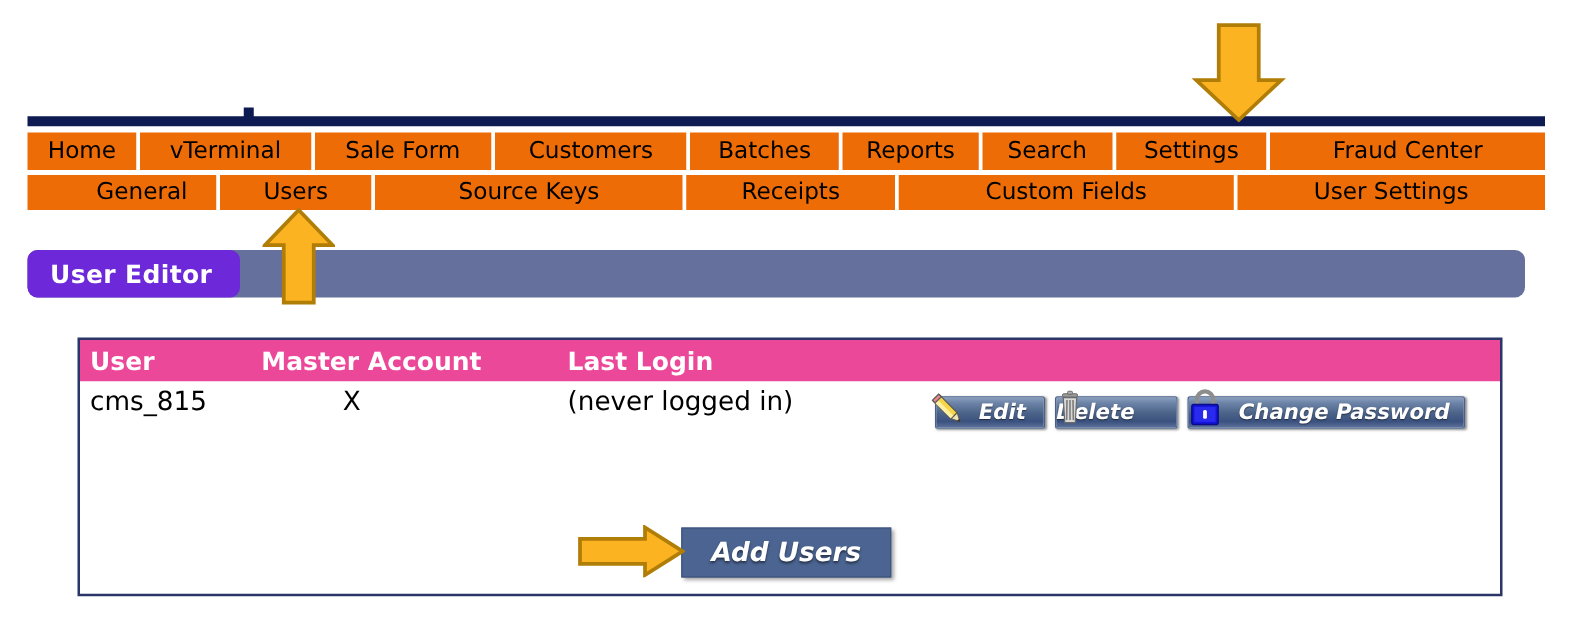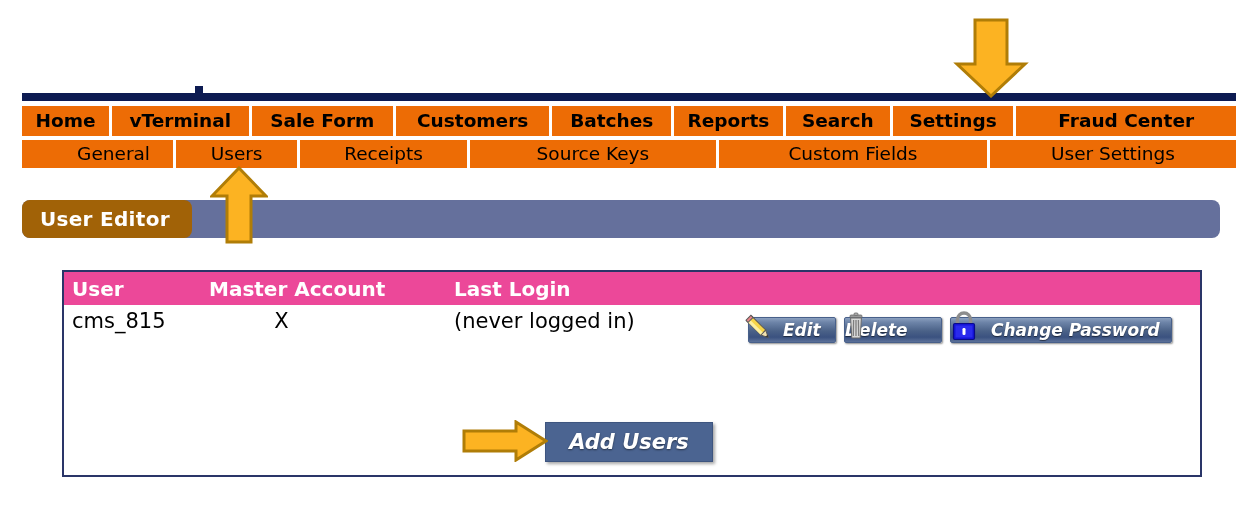--- a/index.html
+++ b/index.html
@@ -48,21 +48,21 @@
     color: #000000;
     display: flex;
     align-items: center;
     justify-content: center;
     font-size: 18px;
     line-height: 1;
     white-space: nowrap;
     cursor: pointer;
     box-sizing: border-box;
   }
-  .nav-primary .nav-tab { height: 30px; font-size: 18.5px; font-weight: bold; }
+  .nav-primary .nav-tab { height: 30px; font-size: 18.5px; }
   .nav-secondary .nav-tab { height: 28px; font-size: 18.5px; }
 
   
   .title-bar-wrap {
     position: absolute;
     left: 22px;
     top: 200px;
     width: 1198px;
     height: 38px;
   }
@@ -73,21 +73,21 @@
     width: 100%;
     height: 38px;
     background: #65709c;
     border-radius: 8px;
   }
   .title-tab {
     position: absolute;
     left: 0;
     top: 0;
     height: 38px;
-    background: #a16207;
+    background: #6d28d9;
     border-radius: 8px;
     display: flex;
     align-items: center;
     padding: 0 22px 0 18px;
     box-sizing: border-box;
   }
   .title-tab span {
     color: #ffffff;
     font-size: 20px;
     font-weight: bold;
@@ -231,22 +231,22 @@
     <div class="nav-tab" style="width: 120px;">Batches</div>
     <div class="nav-tab" style="width: 110px;">Reports</div>
     <div class="nav-tab" style="width: 105px;">Search</div>
     <div class="nav-tab" style="width: 122px;">Settings</div>
     <div class="nav-tab" style="width: 222px;">Fraud Center</div>
   </div>
 
 <div class="nav nav-secondary" id="nav-secondary">
     <div class="nav-tab" style="width: 152px; padding-left: 32px;">General</div>
     <div class="nav-tab" style="width: 122px;">Users</div>
+    <div class="nav-tab" style="width: 248px;">Source Keys</div>
     <div class="nav-tab" style="width: 168px;">Receipts</div>
-    <div class="nav-tab" style="width: 248px;">Source Keys</div>
     <div class="nav-tab" style="width: 270px;">Custom Fields</div>
     <div class="nav-tab" style="width: 248px;">User Settings</div>
   </div>
 
 <div class="title-bar-wrap">
   <div class="title-bar-bg"></div>
   <div class="title-tab">
     <span>User Editor</span>
   </div>
 </div>

